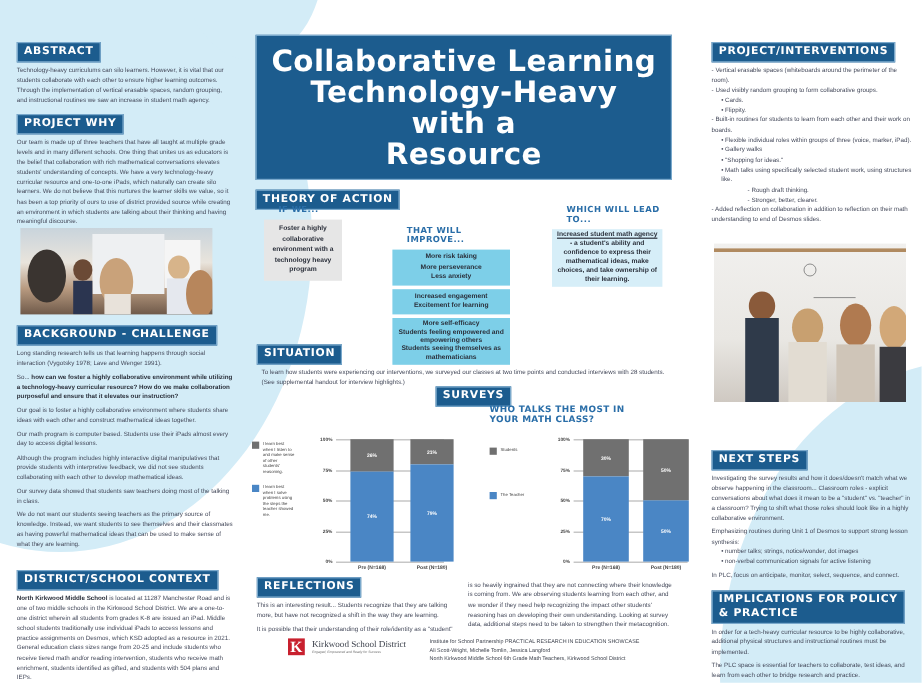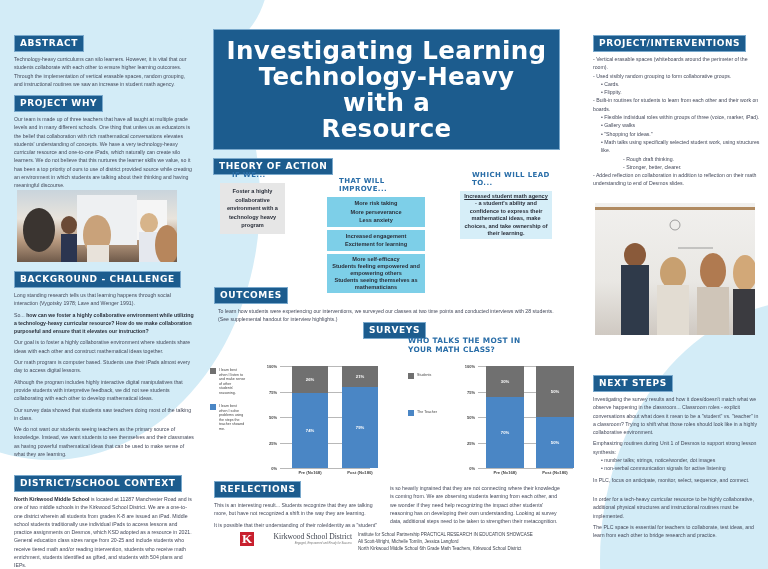--- a/index.html
+++ b/index.html
@@ -77,37 +77,37 @@
   <div class="p">We do not want our students seeing teachers as the primary source of knowledge. Instead, we want students to see themselves and their classmates as having powerful mathematical ideas that can be used to make sense of what they are learning.</div>
 </div>
 
 <div class="sec" style="left:14px; top:472px; width:180px;">
   <div class="hdr">DISTRICT/SCHOOL CONTEXT</div>
   <div class="p"><b>North Kirkwood Middle School</b><span> is located at 11287 Manchester Road and is one of two middle schools in the Kirkwood School District. We are a one-to-one district wherein all students from grades K-8 are issued an iPad. Middle school students traditionally use individual iPads to access lessons and practice assignments on Desmos, which KSD adopted as a resource in 2021. General education class sizes range from 20-25 and include students who receive tiered math and/or reading intervention, students who receive math enrichment, students identified as gifted, and students with 504 plans and IEPs.</span></div>
 </div>
 
 <div class="title-box">
   <div class="title-text">
-    <div>Investigating Learning</div>
+    <div>Collaborative Learning</div>
     <div>Technology-Heavy</div>
     <div>with a</div>
     <div>Resource</div>
   </div>
 </div>
 
 <div class="sec" style="left:213px; top:155px; width:350px;">
   <div class="hdr">THEORY OF ACTION</div>
 </div>
 
 <div class="sec" style="left:220px; top:171px; width:65px;">
   <div class="toa-col-h">IF WE...</div>
   <div class="toa-box gray-box" style="margin-top:4px; padding:4px 3px;">Foster a highly collaborative environment with a technology heavy program</div>
 </div>
 
-<div class="sec" style="left:327px; top:177px; width:98px;">
+<div class="sec" style="left:327px; top:188px; width:98px;">
   <div class="toa-col-h">THAT WILL IMPROVE...</div>
   <div style="margin-top:4px;">
     <div class="toa-box cyan-box">
       <div>More risk taking</div>
       <div>More perseverance</div>
       <div>Less anxiety</div>
     </div>
     <div class="toa-box cyan-box">
       <div>Increased engagement</div>
       <div>Excitement for learning</div>
@@ -121,21 +121,21 @@
 </div>
 
 <div class="sec" style="left:460px; top:171px; width:92px;">
   <div class="toa-col-h">WHICH WILL LEAD TO...</div>
   <div class="toa-box lt-box" style="margin-top:4px; line-height:7.4px;">
     <span class="ul">Increased student math agency</span><span> - a student's ability and confidence to express their mathematical ideas, make choices, and take ownership of their learning.</span>
   </div>
 </div>
 
 <div class="sec" style="left:214px; top:284px; width:352px;">
-  <div class="hdr">OUTCOMES</div>
+  <div class="hdr">SITUATION</div>
   <div class="p" style="padding-left:4px;">To learn how students were experiencing our interventions, we surveyed our classes at two time points and conducted interviews with 28 students. (See supplemental handout for interview highlights.)</div>
 </div>
 
 <div class="sec" style="left:363px; top:319px;">
   <div class="hdr">SURVEYS</div>
 </div>
 
 <div class="sec" style="left:210px; top:336px; width:160px; height:140px;">
   <div class="legend-item" style="left:0; top:32px; width:36px;">
     <div class="legend-sw" style="background:#707070;"></div>
@@ -217,21 +217,21 @@
   <div class="hdr">REFLECTIONS</div>
   <div class="p">This is an interesting result... Students recognize that they are talking more, but have not recognized a shift in the way they are learning.</div>
   <div class="p" style="height:8px; overflow:hidden;">It is possible that their understanding of their role/identity as a "student"</div>
 </div>
 <div class="sec" style="left:390px; top:481px; width:172px;">
   <div class="p">is so heavily ingrained that they are not connecting where their knowledge is coming from. We are observing students learning from each other, and we wonder if they need help recognizing the impact other students' reasoning has on developing their own understanding. Looking at survey data, additional steps need to be taken to strengthen their metacognition.</div>
 </div>
 
 <div class="sec" style="left:240px; top:532px; width:330px; height:30px; display:flex; align-items:flex-start; gap:6px;">
   <div style="width:14px; height:14px; background:#c8202e; color:#fff; font-family:'Liberation Serif',serif; font-weight:bold; font-size:13px; line-height:14px; text-align:center;">K</div>
-  <div style="width:92px;text-align:right;">
+  <div style="width:92px;">
     <div style="font-family:'Liberation Serif',serif; font-size:7.6px; color:#3a3f4a; line-height:9px;">Kirkwood School District</div>
     <div style="font-size:2.8px; color:#777; font-style:italic;">Engaged, Empowered and Ready for Success</div>
   </div>
   <div style="font-size:4.5px; line-height:6.8px; color:#3a3f4a;">
     <div>Institute for School Partnership PRACTICAL RESEARCH IN EDUCATION SHOWCASE</div>
     <div>Ali Scott-Wright, Michelle Tomlin, Jessica Langford</div>
     <div>North Kirkwood Middle School 6th Grade Math Teachers, Kirkwood School District</div>
   </div>
 </div>
 
@@ -272,15 +272,19 @@
 <div class="sec" style="left:593px; top:372px; width:168px;">
   <div class="hdr">NEXT STEPS</div>
   <div class="p">Investigating the survey results and how it does/doesn't match what we observe happening in the classroom... Classroom roles - explicit conversations about what does it mean to be a "student" vs. "teacher" in a classroom? Trying to shift what those roles should look like in a highly collaborative environment.</div>
   <div class="p">Emphasizing routines during Unit 1 of Desmos to support strong lesson synthesis:</div>
   <div class="bul ind1">• <span>number talks; strings, notice/wonder, dot images</span></div>
   <div class="bul ind1">• <span>non-verbal communication signals for active listening</span></div>
   <div class="p">In PLC, focus on anticipate, monitor, select, sequence, and connect.</div>
 </div>
 
 <div class="sec" style="left:593px; top:492px; width:168px;">
+  <div class="hdr">
+    <div>IMPLICATIONS FOR POLICY</div>
+    <div>&amp; PRACTICE</div>
+  </div>
   <div class="p">In order for a tech-heavy curricular resource to be highly collaborative, additional physical structures and instructional routines must be implemented.</div>
   <div class="p">The PLC space is essential for teachers to collaborate, test ideas, and learn from each other to bridge research and practice.</div>
 </div>
 
 </body></html>

